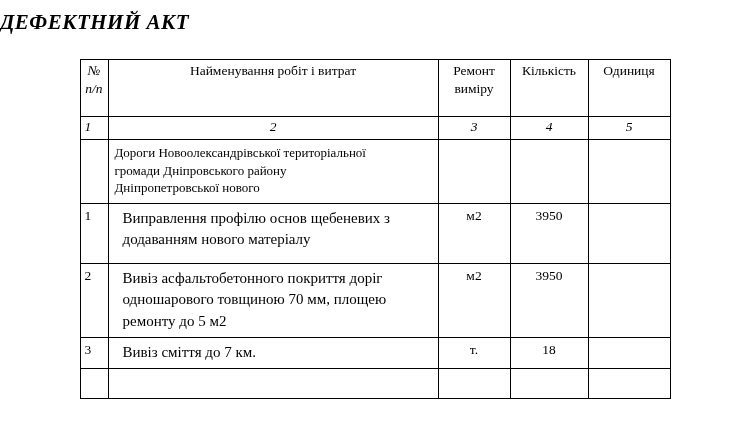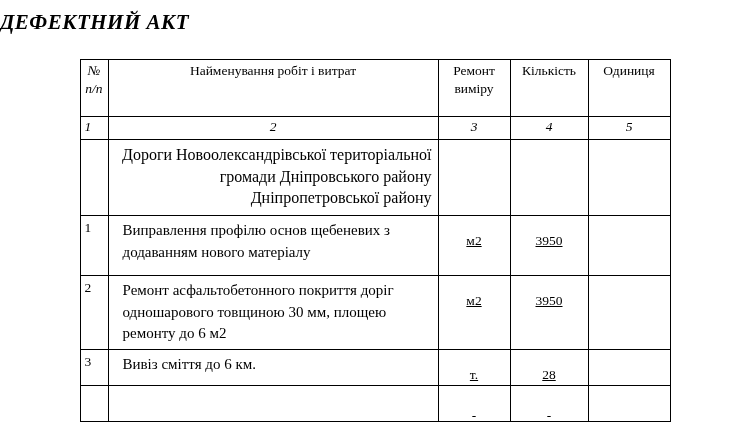--- a/index.html
+++ b/index.html
@@ -66,43 +66,42 @@
     font-size: 14px;
     height: 18px;
     padding-top: 1px;
     padding-bottom: 1px;
   }
   .numrow td.idx {
     text-align: left;
     padding-left: 4px;
   }
   .group-row td.group-text {
-    text-align: right;
-    font-size: 16px;
+    text-align: left;
+    font-size: 13px;
     line-height: 1.35;
     padding: 4px 6px 6px 6px;
   }
   .item-row td.idx {
     text-align: left;
     font-size: 13.5px;
     padding-left: 4px;
     padding-top: 4px;
   }
   .item-row td.desc {
     text-align: left;
     font-size: 15px;
     line-height: 1.45;
     padding: 4px 6px 4px 14px;
   }
   .item-row td.unit,
   .item-row td.qty {
     text-align: center;
     font-size: 13.5px;
-    padding-top: 17px;
-    text-decoration: underline;
+    padding-top: 4px;
   }
   .item-row td.note { }
   .h-row1 { height: 60px; }
   .h-row2 { height: 58px; }
   .h-row3 { height: 28px; }
   .empty-cell { }
 </style>
 </head>
 <body>
 
@@ -139,57 +138,57 @@
         <td>3</td>
         <td>4</td>
         <td>5</td>
       </tr>
 
       <tr class="group-row">
         <td class="empty-cell"></td>
         <td class="group-text">
           <span>Дороги Новоолександрівської територіальної</span><br>
           <span>громади Дніпровського району</span><br>
-          <span>Дніпропетровської району</span>
+          <span>Дніпропетровської нового</span>
         </td>
         <td class="empty-cell"></td>
         <td class="empty-cell"></td>
         <td class="empty-cell"></td>
       </tr>
 
       <tr class="item-row h-row1">
         <td class="idx">1</td>
         <td class="desc">
           <span>Виправлення профілю основ щебеневих з</span><br>
           <span>додаванням нового матеріалу</span>
         </td>
         <td class="unit">м2</td>
         <td class="qty">3950</td>
         <td class="note"></td>
       </tr>
 
       <tr class="item-row h-row2">
         <td class="idx">2</td>
         <td class="desc">
-          <span>Ремонт асфальтобетонного покриття доріг</span><br>
-          <span>одношарового товщиною 30 мм, площею</span><br>
-          <span>ремонту  до 6 м2</span>
+          <span>Вивіз асфальтобетонного покриття доріг</span><br>
+          <span>одношарового товщиною 70 мм, площею</span><br>
+          <span>ремонту  до 5 м2</span>
         </td>
         <td class="unit">м2</td>
         <td class="qty">3950</td>
         <td class="note"></td>
       </tr>
 
       <tr class="item-row h-row3">
         <td class="idx">3</td>
         <td class="desc">
-          <span>Вивіз сміття до 6 км.</span>
+          <span>Вивіз сміття до 7 км.</span>
         </td>
         <td class="unit">т.</td>
-        <td class="qty">28</td>
+        <td class="qty">18</td>
         <td class="note"></td>
       </tr>
 
       <tr class="item-row">
         <td class="idx">&nbsp;</td>
         <td class="desc">&nbsp;</td>
         <td class="unit">&nbsp;</td>
         <td class="qty">&nbsp;</td>
         <td class="note">&nbsp;</td>
       </tr>

